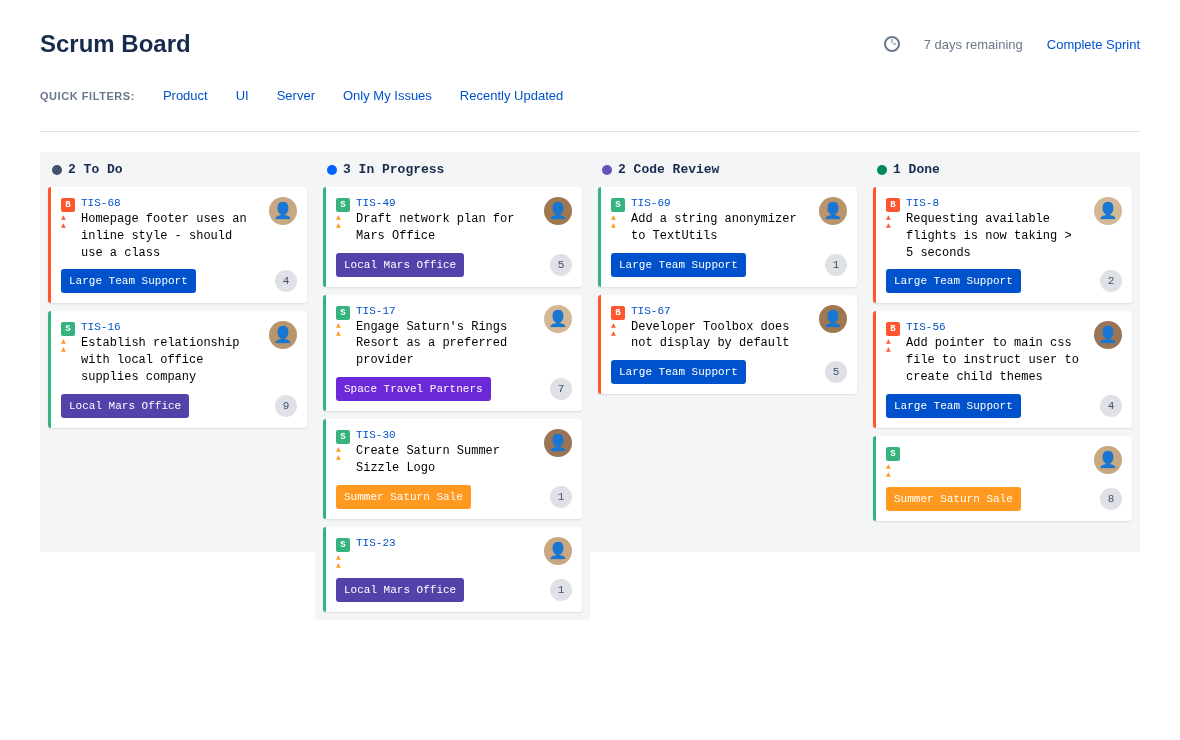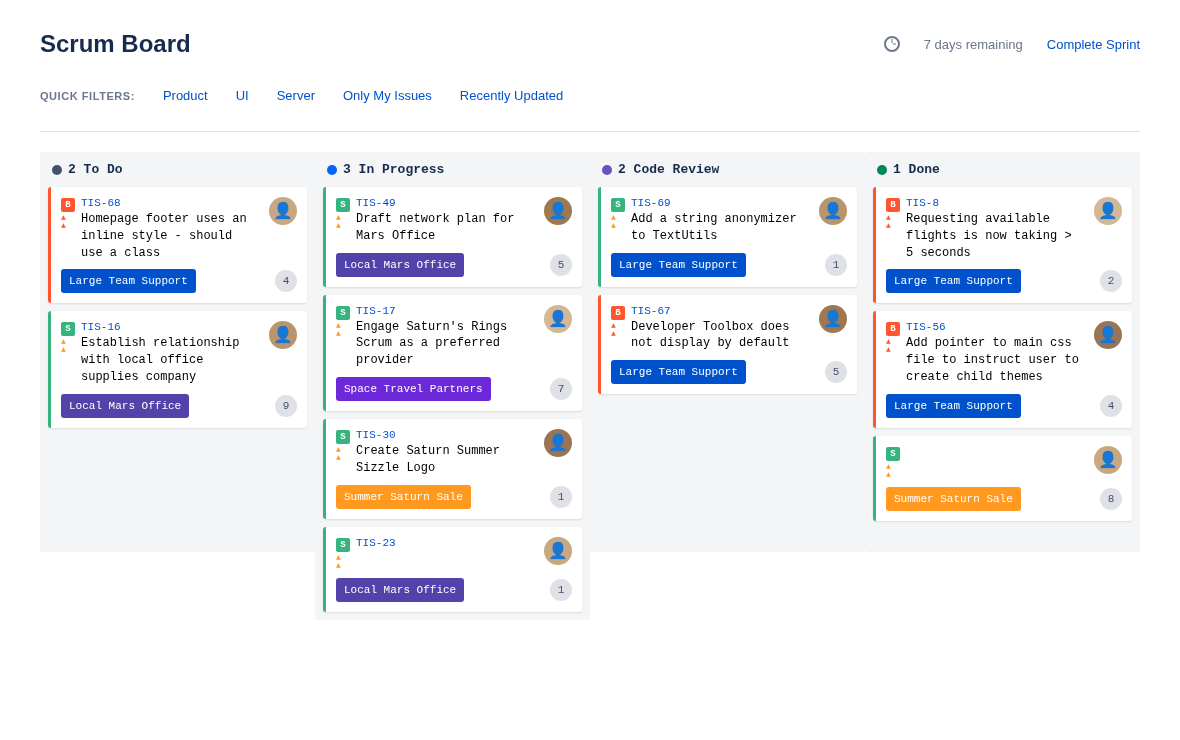--- a/index.html
+++ b/index.html
@@ -169,21 +169,21 @@
             <div class="card-meta">
               <div class="card-icons">
                 <div class="issue-type story">S</div>
                 <div class="up-arrows">
                   <span class="arrow-up" style="color:#FF991F">▲</span>
                   <span class="arrow-up" style="color:#FF991F">▲</span>
                 </div>
               </div>
               <div class="card-content">
                 <div class="card-id">TIS-17</div>
-                <div class="card-title">Engage Saturn's Rings Scrum as a preferred provider</div>
+                <div class="card-title">Engage Saturn's Rings Resort as a preferred provider</div>
               </div>
             </div>
             <div class="person-avatar p4"></div>
           </div>
           <div class="card-footer">
             <span class="tag red">Space Travel Partners</span>
             <span class="badge">7</span>
           </div>
         </div>
 

